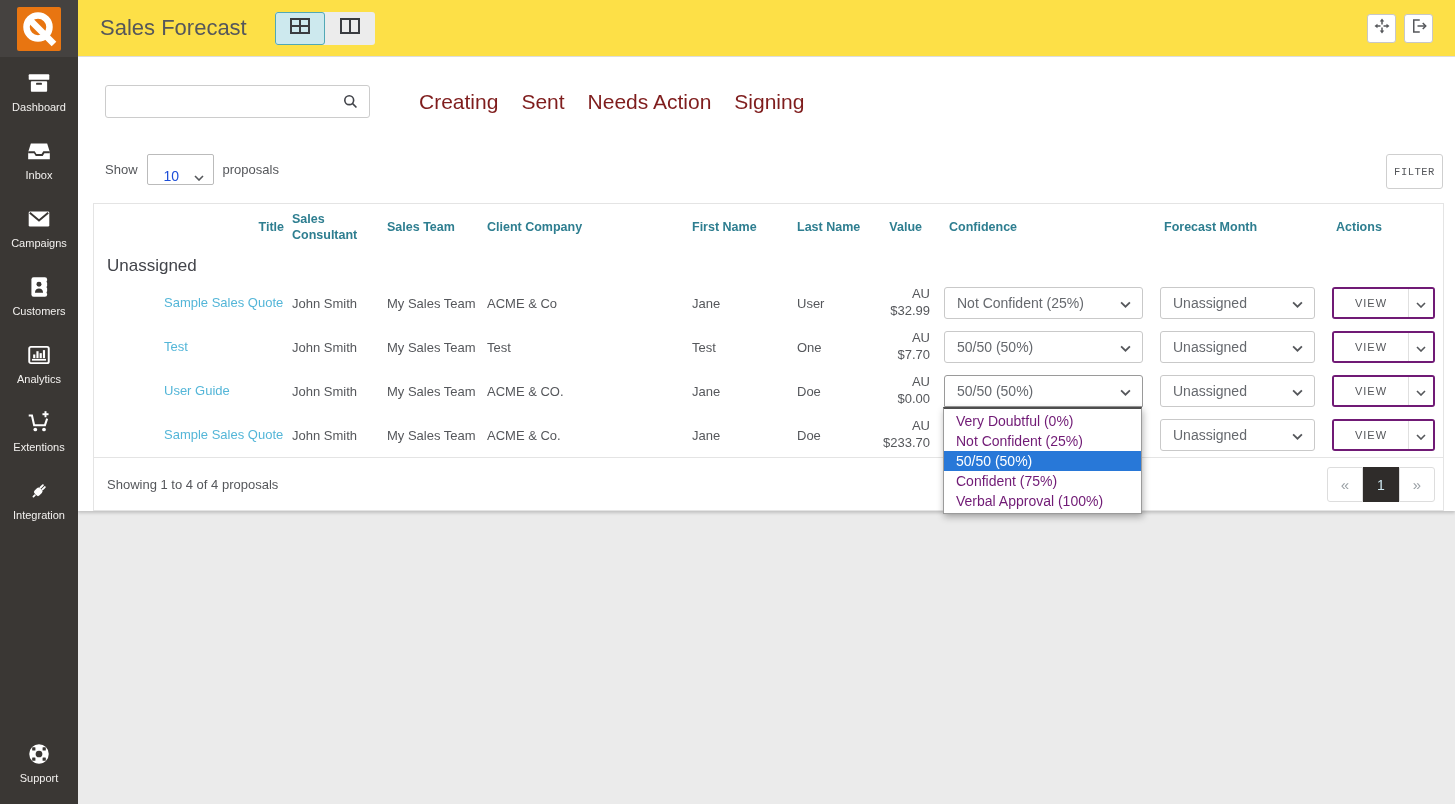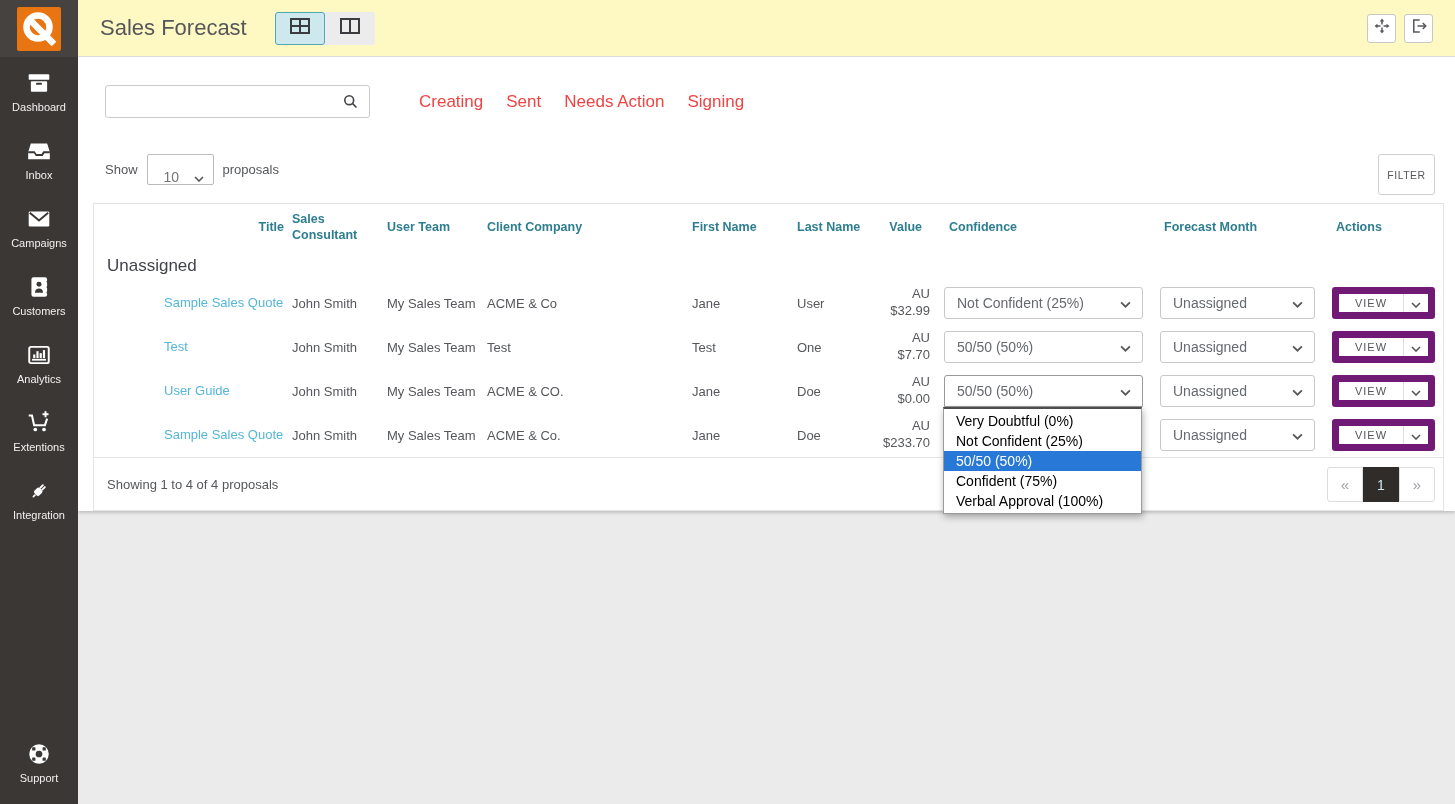--- a/index.html
+++ b/index.html
@@ -14,39 +14,39 @@
   
   .sidebar { position:absolute; left:0; top:0; width:78px; height:804px; background:#3a3734; z-index:30; }
   .logo-block { height:57px; background:#454240; display:flex; align-items:center; justify-content:center; }
   .logo-sq { width:44px; height:44px; background:#e87511; border-radius:2px; overflow:hidden; display:flex; align-items:center; justify-content:center; }
   .side-item { height:68px; display:flex; flex-direction:column; align-items:center; justify-content:center; gap:5px; cursor:pointer; }
   .side-item .lbl { font-size:11px; color:#f3f1ef; }
   .side-item.active { background:#2d2a28; box-shadow: inset -5px 0 0 #e87511; }
   .side-item svg { display:block; }
   .support-item { position:absolute; bottom:8px; left:0; width:78px; }
   
-  .topbar { position:absolute; left:78px; top:0; width:1377px; height:57px; background:#fef9c3; border-bottom:1px solid #ddd; display:flex; align-items:center; z-index:20; }
+  .topbar { position:absolute; left:78px; top:0; width:1377px; height:57px; background:#fde047; border-bottom:1px solid #ddd; display:flex; align-items:center; z-index:20; }
   .page-title { margin-left:22px; font-size:22px; font-weight:400; color:#55575b; }
   .view-toggle-group { margin-left:28px; background:#ececec; border-radius:3px; display:flex; height:33px; }
   .vt-btn { width:50px; height:33px; display:flex; align-items:center; justify-content:center; cursor:pointer; border:1px solid transparent; border-radius:3px; }
   .vt-btn.active { background:#cde9ee; border-color:#52a8b5; }
   .topbar-right { margin-left:auto; margin-right:22px; display:flex; gap:8px; }
   .tb-icon-btn { width:29px; height:29px; background:#fff; border:1px solid #c7c7c7; border-radius:3px; display:flex; align-items:center; justify-content:center; cursor:pointer; }
   
   .content { position:absolute; left:78px; top:57px; width:1377px; height:454px; background:#fff; box-shadow:0 2px 3px rgba(0,0,0,.18); }
   
   .search-box { position:absolute; left:27px; top:28px; width:265px; height:33px; border:1px solid #ccc; border-radius:3px; display:flex; align-items:center; background:#fff; }
   .search-box input { flex:1; border:none; outline:none; height:100%; padding:0 8px; font-size:14px; font-family:inherit; color:#55575b; background:transparent; }
   .search-box .mag { padding:0 10px 0 0; display:flex; align-items:center; cursor:pointer; }
   .status-tabs { position:absolute; left:341px; top:28px; height:33px; display:flex; align-items:center; gap:23px; }
-  .status-tab { font-size:17px; color:#ef4444; cursor:pointer; }
+  .status-tab { font-size:21px; color:#7f1d1d; cursor:pointer; }
   
   .show-row { position:absolute; left:27px; top:97px; height:31px; display:flex; align-items:center; gap:9px; font-size:13px; color:#55575b; }
-  .show-select { width:67px; height:31px; border:1px solid #bbb; border-radius:2px; display:flex; align-items:center; justify-content:space-between; padding:14px 9px 0 16px; font-size:14px; color:#737373; cursor:pointer; background:#fff; }
-  .filter-btn { position:absolute; right:20px; top:97px; width:57px; height:41px; background:#fff; border:1px solid #cfcfcf; border-radius:3px; font-size:10.5px; letter-spacing:.5px; color:#55575b; font-family:Liberation Sans, sans-serif; cursor:pointer; }
+  .show-select { width:67px; height:31px; border:1px solid #bbb; border-radius:2px; display:flex; align-items:flex-end; justify-content:space-between; padding:14px 9px 0 16px; font-size:14px; color:#1d4ed8; cursor:pointer; background:#fff; }
+  .filter-btn { position:absolute; right:12px; top:97px; width:57px; height:35px; background:#fff; border:1px solid #cfcfcf; border-radius:3px; font-size:10.5px; letter-spacing:.5px; color:#55575b; font-family:Liberation Mono, monospace; cursor:pointer; }
   
   .tablebox { position:absolute; left:15px; top:146px; width:1351px; height:308px; border:1px solid #e4e4e4; background:#fff; }
   .tgrid { display:grid; grid-template-columns:190px 95px 100px 205px 105px 82px 65px 215px 172px 120px; align-items:center; }
   .thead { height:47px; }
   .thead > div { font-size:12.5px; font-weight:bold; color:#2e7e90; padding-left:8px; line-height:1.25; }
   .thead .c-title { text-align:right; padding-left:0; cursor:pointer; }
   .thead .c-value { text-align:right; padding-right:14px; }
   .thead .c-conf, .thead .c-month, .thead .c-actions { padding-left:13px; }
   .group-row { height:30px; display:flex; align-items:center; padding-left:13px; font-size:17px; color:#42444a; }
   .trow { height:44px; font-size:13px; color:#55575b; }
@@ -54,34 +54,34 @@
   .cell-title { padding-left:70px !important; line-height:1.35; }
   .cell-title a { color:#54b6d8; text-decoration:none; cursor:pointer; }
   .cell-value { text-align:right; padding-right:6px; padding-left:0 !important; line-height:1.3; }
   .cell-pad0 { padding-left:0 !important; }
   
   .sel { height:32px; border:1px solid #c9c9c9; border-radius:3px; background:#fff; display:flex; align-items:center; justify-content:space-between; padding:0 11px 0 12px; font-size:14px; color:#66696e; cursor:pointer; }
   .sel-conf { width:199px; margin-left:8px; }
   .sel-month { width:155px; margin-left:9px; }
   .sel.open { border-color:#9a9a9a; border-radius:3px 3px 0 0; }
   
-  .split { width:103px; height:32px; margin-left:9px; border:7px solid #701a75; border-radius:3px; background:#fff; display:flex; overflow:hidden; }
+  .split { width:103px; height:32px; margin-left:9px; border:2px solid #701a75; border-radius:3px; background:#fff; display:flex; overflow:hidden; }
   .split-main { flex:1; border:none; background:#fff; font-family:inherit; font-size:11px; letter-spacing:1px; color:#55575b; cursor:pointer; }
   .split-caret { width:25px; border:none; border-left:1px solid #e0e0e0; background:#fff; display:flex; align-items:center; justify-content:center; cursor:pointer; }
   
   .tfoot { height:54px; border-top:1px solid #e4e4e4; display:flex; align-items:center; justify-content:space-between; padding:0 8px 0 13px; }
   .summary { font-size:13px; color:#55575b; }
   .pager { display:flex; gap:0; }
   .pg-btn { width:36px; height:35px; background:#fff; border:1px solid #ddd; display:flex; align-items:center; justify-content:center; font-size:15px; color:#9aa0a5; cursor:pointer; }
   .pg-btn.first { border-radius:3px 0 0 3px; }
   .pg-btn.last { border-radius:0 3px 3px 0; }
   .pg-cur { width:36px; height:35px; background:#2f2c2a; border:1px solid #2f2c2a; display:flex; align-items:center; justify-content:center; font-size:14px; color:#cfe8f0; cursor:default; }
   
   .dd-list { position:absolute; left:865px; top:350px; width:199px; background:#fff; border:1px solid #9b9b9b; border-top:2px solid #4d4d4d; box-shadow:1px 3px 7px rgba(0,0,0,.3); z-index:50; padding:2px 0; }
-  .dd-opt { height:20px; line-height:20px; font-size:14px; color:#000000; padding-left:12px; cursor:pointer; white-space:nowrap; }
+  .dd-opt { height:20px; line-height:20px; font-size:14px; color:#701a75; padding-left:12px; cursor:pointer; white-space:nowrap; }
   .dd-opt.selected { background:#2878d8; color:#fff; }
 </style>
 </head>
 <body>
 
 <div class="sidebar">
   <div class="logo-block">
     <div class="logo-sq">
       <svg width="44" height="44" viewBox="0 0 44 44">
         <circle cx="21" cy="20" r="11.5" fill="none" stroke="#fff" stroke-width="6.5"></circle>
@@ -266,21 +266,21 @@
     </div>
     <span>proposals</span>
   </div>
 
   <button class="filter-btn">FILTER</button>
 
   <div class="tablebox">
     <div class="tgrid thead">
       <div class="c-title">Title</div>
       <div>Sales Consultant</div>
-      <div>User Team</div>
+      <div>Sales Team</div>
       <div>Client Company</div>
       <div>First Name</div>
       <div>Last Name</div>
       <div class="c-value">Value</div>
       <div class="c-conf">Confidence</div>
       <div class="c-month">Forecast Month</div>
       <div class="c-actions">Actions</div>
     </div>
 
     <div class="group-row">Unassigned</div>

